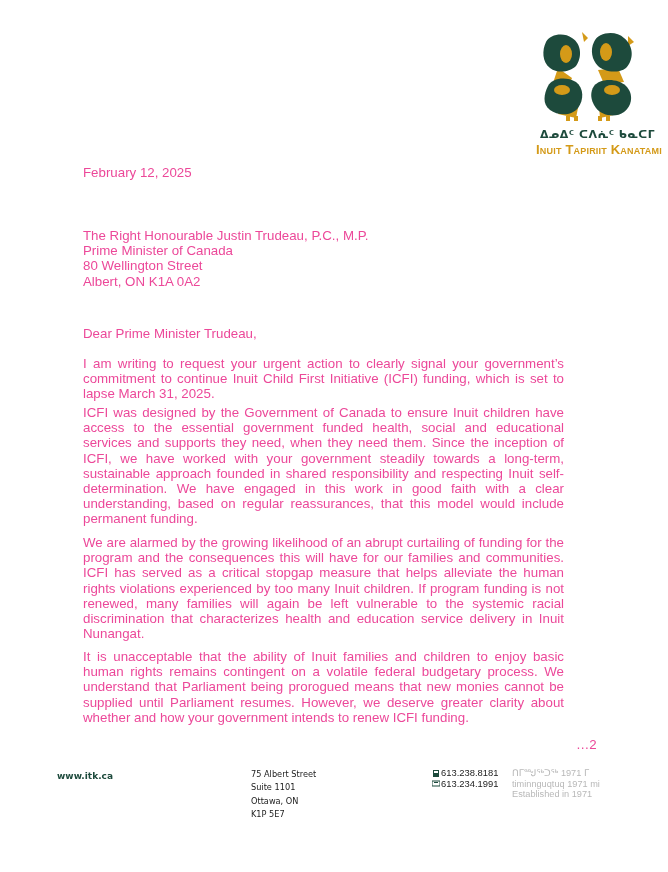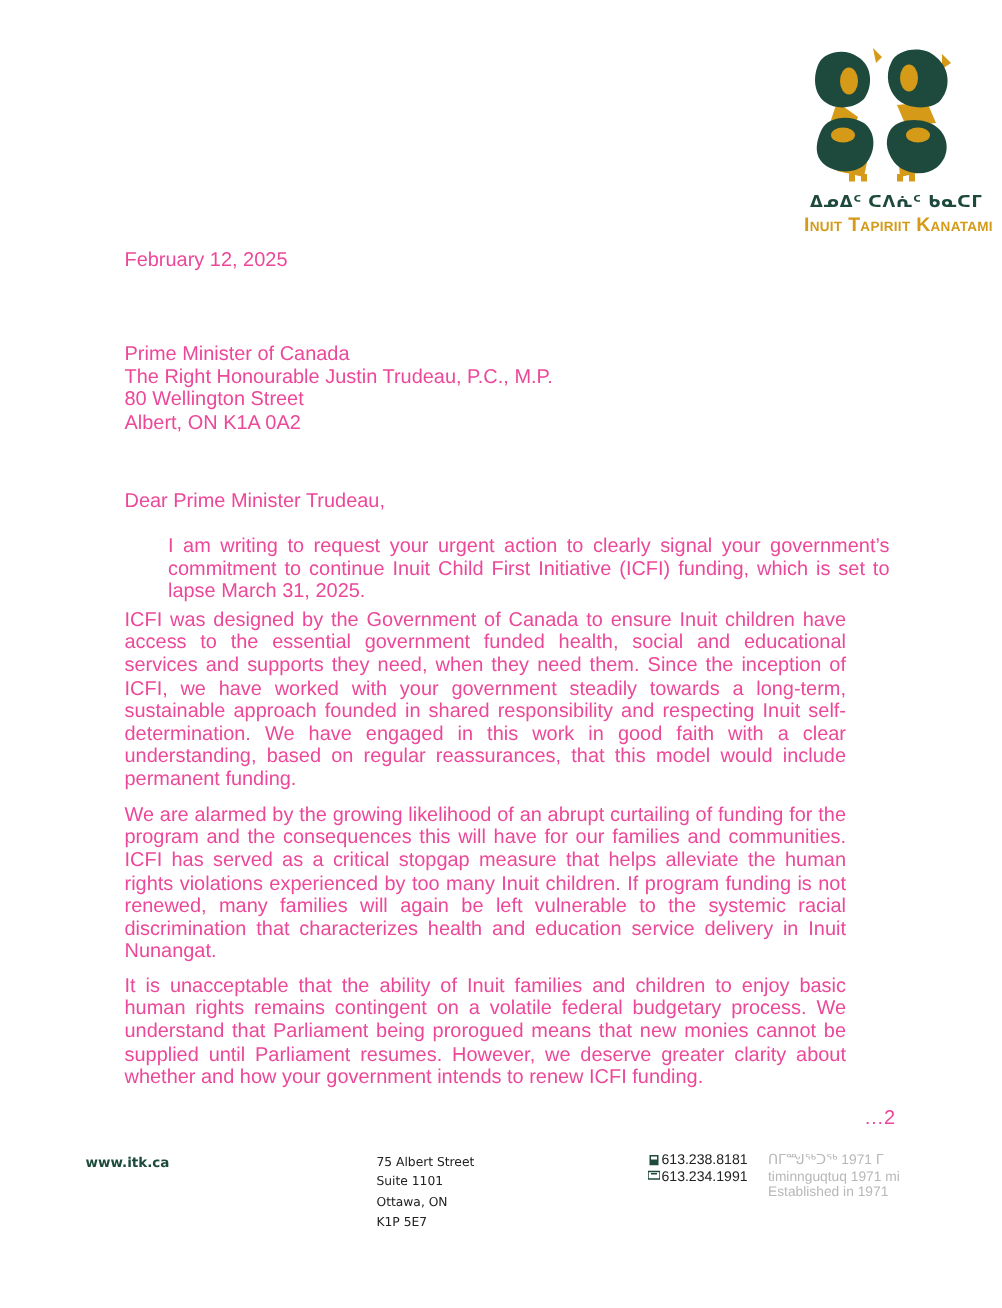--- a/index.html
+++ b/index.html
@@ -10,21 +10,21 @@
     .logo-syllabics { position: absolute; left: 12px; top: 100px; width: 110px; 
       font-family: "DejaVu Sans", sans-serif; font-weight: bold; font-size: 11px; color: #1d4a3c; letter-spacing: 0.5px; white-space: nowrap; }
     .logo-name { position: absolute; left: 8px; top: 114px; width: 118px; text-align: center;
       font-family: "Liberation Sans", sans-serif; font-weight: bold; font-size: 13px; color: #d49a18; letter-spacing: 0.2px; font-variant: small-caps; white-space: nowrap; }
     .text { font-family: "Liberation Sans", sans-serif; font-size: 13.3px; line-height: 15.2px; color: #ec4899; }
     .date { position: absolute; left: 83px; top: 165px; }
     .recipient { position: absolute; left: 83px; top: 228px; }
     .recipient div { height: 15.2px; white-space: nowrap; }
     .salutation { position: absolute; left: 83px; top: 326px; }
     .para { position: absolute; left: 83px; width: 481px; text-align: justify; }
-    .p1 { top: 356px; margin-left: 29px; }
+    .p1 { top: 356px; }
     .p2 { top: 405px; }
     .p3 { top: 535px; }
     .p4 { top: 649px; }
     .pagenum { position: absolute; left: 576px; top: 737px; }
     .footer-web { position: absolute; left: 57px; top: 771px; font-family: "DejaVu Sans", sans-serif; font-weight: bold; font-size: 9px; color: #1d4a3c; }
     .footer-addr { position: absolute; left: 251px; top: 768px; font-family: "DejaVu Sans", sans-serif; font-size: 8.2px; line-height: 13.3px; color: #222; }
     .footer-phones { position: absolute; left: 432px; top: 768px; font-family: "Liberation Sans", sans-serif; font-size: 9.4px; line-height: 10.5px; color: #222; }
     .footer-phones .ph { display: flex; align-items: center; }
     .footer-phones .ic { display: inline-block; width: 8px; height: 7px; margin-right: 1px; }
     .footer-est { position: absolute; left: 512px; top: 768px; font-family: "Liberation Sans", sans-serif; font-size: 9.2px; line-height: 10.5px; color: #b8b8b8; white-space: nowrap; }
@@ -61,22 +61,22 @@
       <rect x="60" y="88" width="4" height="5" fill="#d49a18"></rect>
       <rect x="68" y="88" width="4" height="5" fill="#d49a18"></rect>
     </svg>
     <div class="logo-syllabics">ᐃᓄᐃᑦ ᑕᐱᕇᑦ ᑲᓇᑕᒥ</div>
     <div class="logo-name">Inuit Tapiriit Kanatami</div>
   </div>
 
   <div class="text date">February 12, 2025</div>
 
   <div class="text recipient">
+    <div>The Right Honourable Justin Trudeau, P.C., M.P.</div>
     <div>Prime Minister of Canada</div>
-    <div>The Right Honourable Justin Trudeau, P.C., M.P.</div>
     <div>80 Wellington Street</div>
     <div>Albert, ON K1A 0A2</div>
   </div>
 
   <div class="text salutation">Dear Prime Minister Trudeau,</div>
 
   <div class="text para p1">I am writing to request your urgent action to clearly signal your government’s commitment to continue Inuit Child First Initiative (ICFI) funding, which is set to lapse March 31, 2025.</div>
   <div class="text para p2">ICFI was designed by the Government of Canada to ensure Inuit children have access to the essential government funded health, social and educational services and supports they need, when they need them.  Since the inception of ICFI, we have worked with your government steadily towards a long-term, sustainable approach founded in shared responsibility and respecting Inuit self-determination. We have engaged in this work in good faith with a clear understanding, based on regular reassurances, that this model would include permanent funding.</div>
   <div class="text para p3">We are alarmed by the growing likelihood of an abrupt curtailing of funding for the program and the consequences this will have for our families and communities.  ICFI has served as a critical stopgap measure that helps alleviate the human rights violations experienced by too many Inuit children. If program funding is not renewed, many families will again be left vulnerable to the systemic racial discrimination that characterizes health and education service delivery in Inuit Nunangat.</div>
   <div class="text para p4">It is unacceptable that the ability of Inuit families and children to enjoy basic human rights remains contingent on a volatile federal budgetary process.  We understand that Parliament being prorogued means that new monies cannot be supplied until Parliament resumes. However, we deserve greater clarity about whether and how your government intends to renew ICFI funding.</div>

